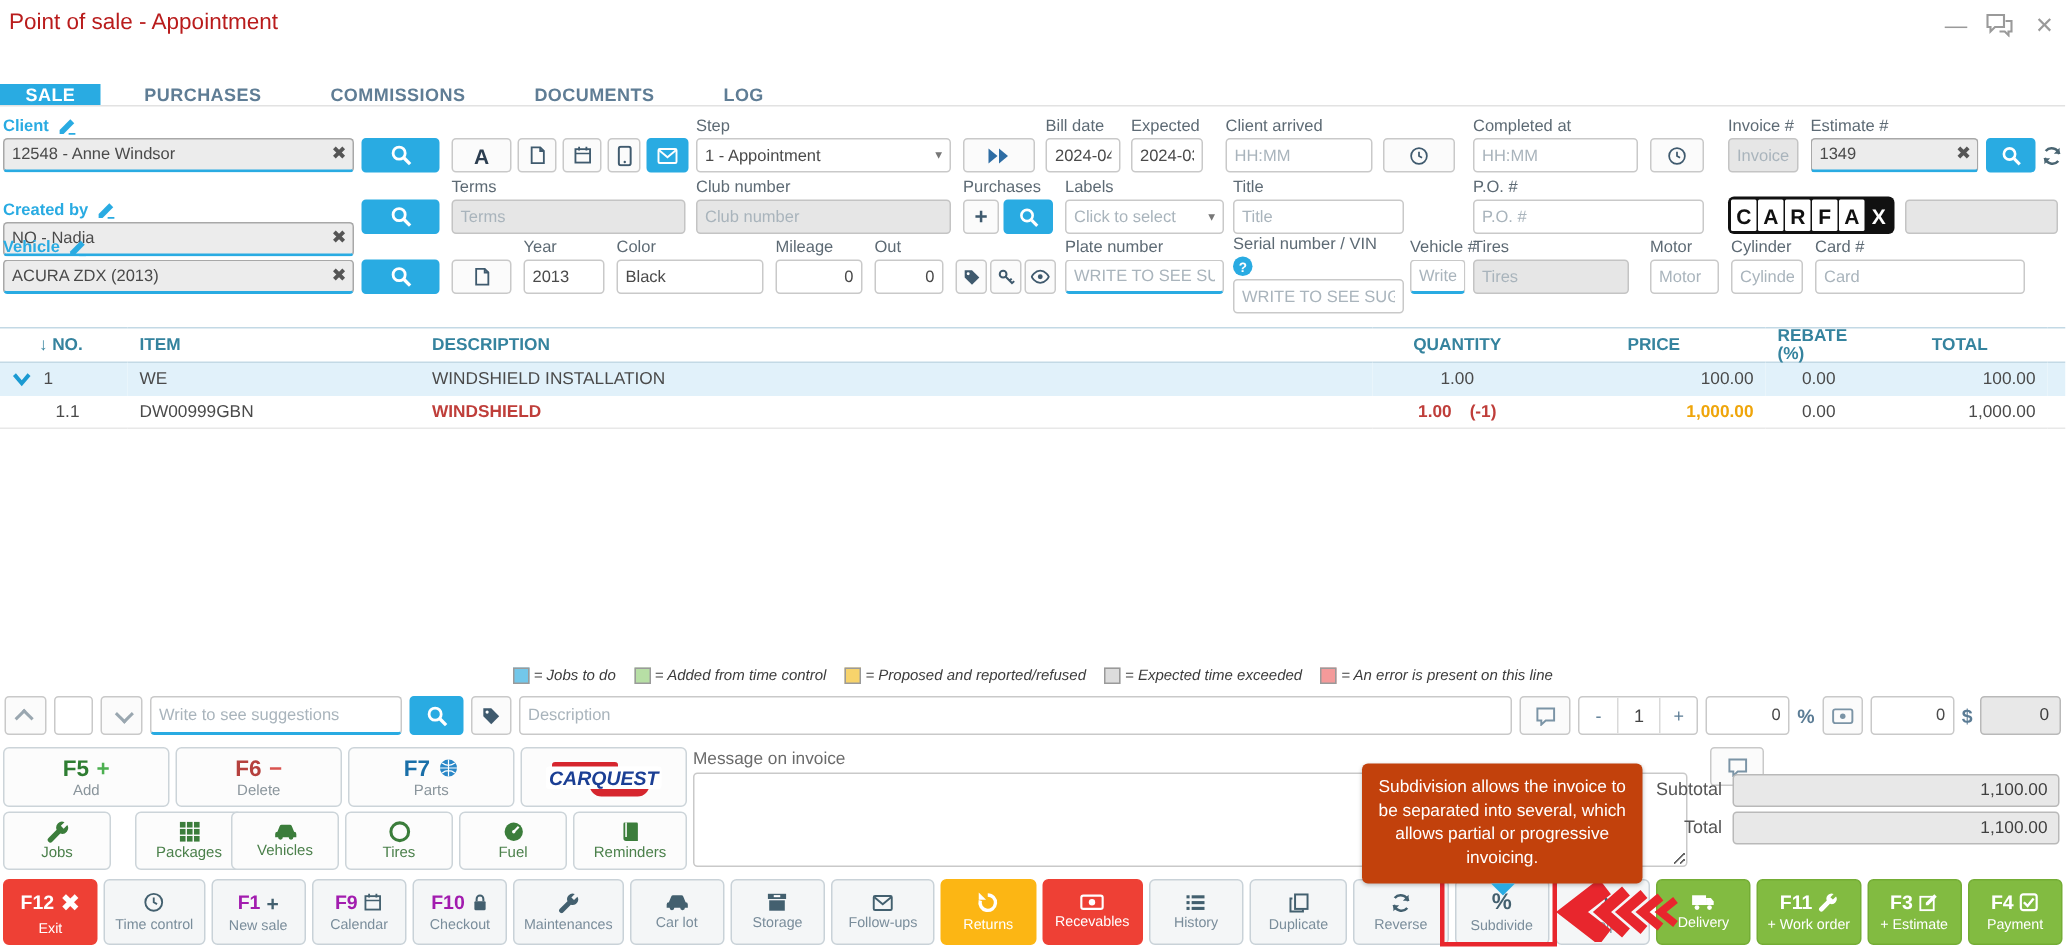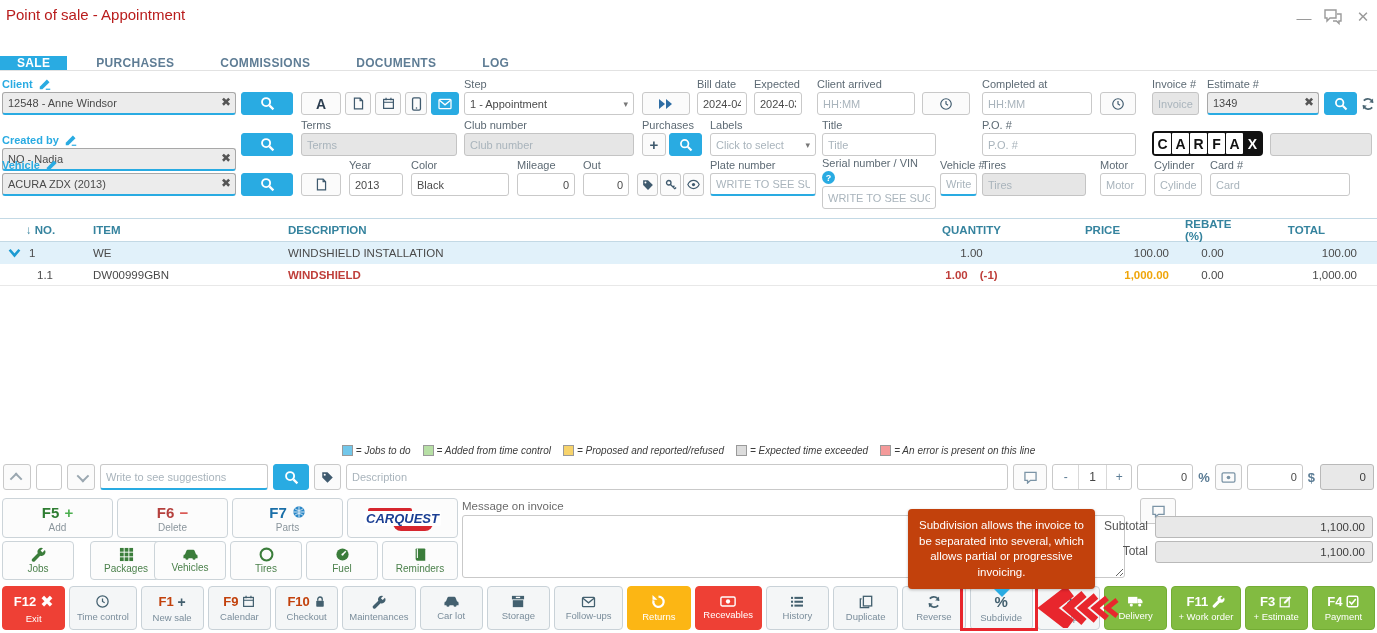--- a/index.html
+++ b/index.html
@@ -77,21 +77,21 @@
   .ro { background:#e8e8e8; border:1px solid #b9b9b9; border-radius:3px; height:22px; font-size:11.5px; color:#3f3f3f; display:flex; align-items:center; justify-content:flex-end; padding:0 7px; }
 
   
   .tooltip { position:absolute; left:908px; top:509px; width:187px; background:#c2410c; color:#fff; font-size:11.5px; border-radius:4px; padding:9px 10px; text-align:center; line-height:1.35; z-index:6; box-shadow:0 1px 3px rgba(0,0,0,.25); }
   .tooltip:after { content:""; position:absolute; left:86px; bottom:-8px; border-left:8px solid transparent; border-right:8px solid transparent; border-top:8px solid #29abe2; }
 
   
   .bbar { position:absolute; left:2px; top:586px; width:1373px; height:44px; display:flex; gap:4px; }
   .bb { flex:1 1 62px; border:1px solid #c9d2d8; border-radius:4px; background:#f4f6f7; display:flex; flex-direction:column; align-items:center; justify-content:center; cursor:pointer; color:#43606f; min-width:0; }
   .bb .bb-lbl { font-size:9.5px; color:#7a8d9b; margin-top:2px; white-space:nowrap; }
-  .bb .fkey { color:#c2410c; font-weight:bold; font-size:13px; }
+  .bb .fkey { color:#a21caf; font-weight:bold; font-size:13px; }
   .bb .topline { display:flex; align-items:center; gap:4px; }
   .bb.red { background:#ee4035; border-color:#ee4035; color:#fff; }
   .bb.red .bb-lbl, .bb.red .fkey { color:#fff; }
   .bb.yellow { background:#fcb614; border-color:#fcb614; color:#fff; }
   .bb.yellow .bb-lbl { color:#fff; }
   .bb.green { background:#82bb41; border-color:#74ad35; color:#fff; }
   .bb.green .bb-lbl, .bb.green .fkey { color:#fff; }
   .hl-rect { position:absolute; left:960px; top:583px; width:78px; height:48px; border:3px solid #e8262d; z-index:4; pointer-events:none; }
   .arrows { position:absolute; left:1036px; top:588px; z-index:5; pointer-events:none; }
 

